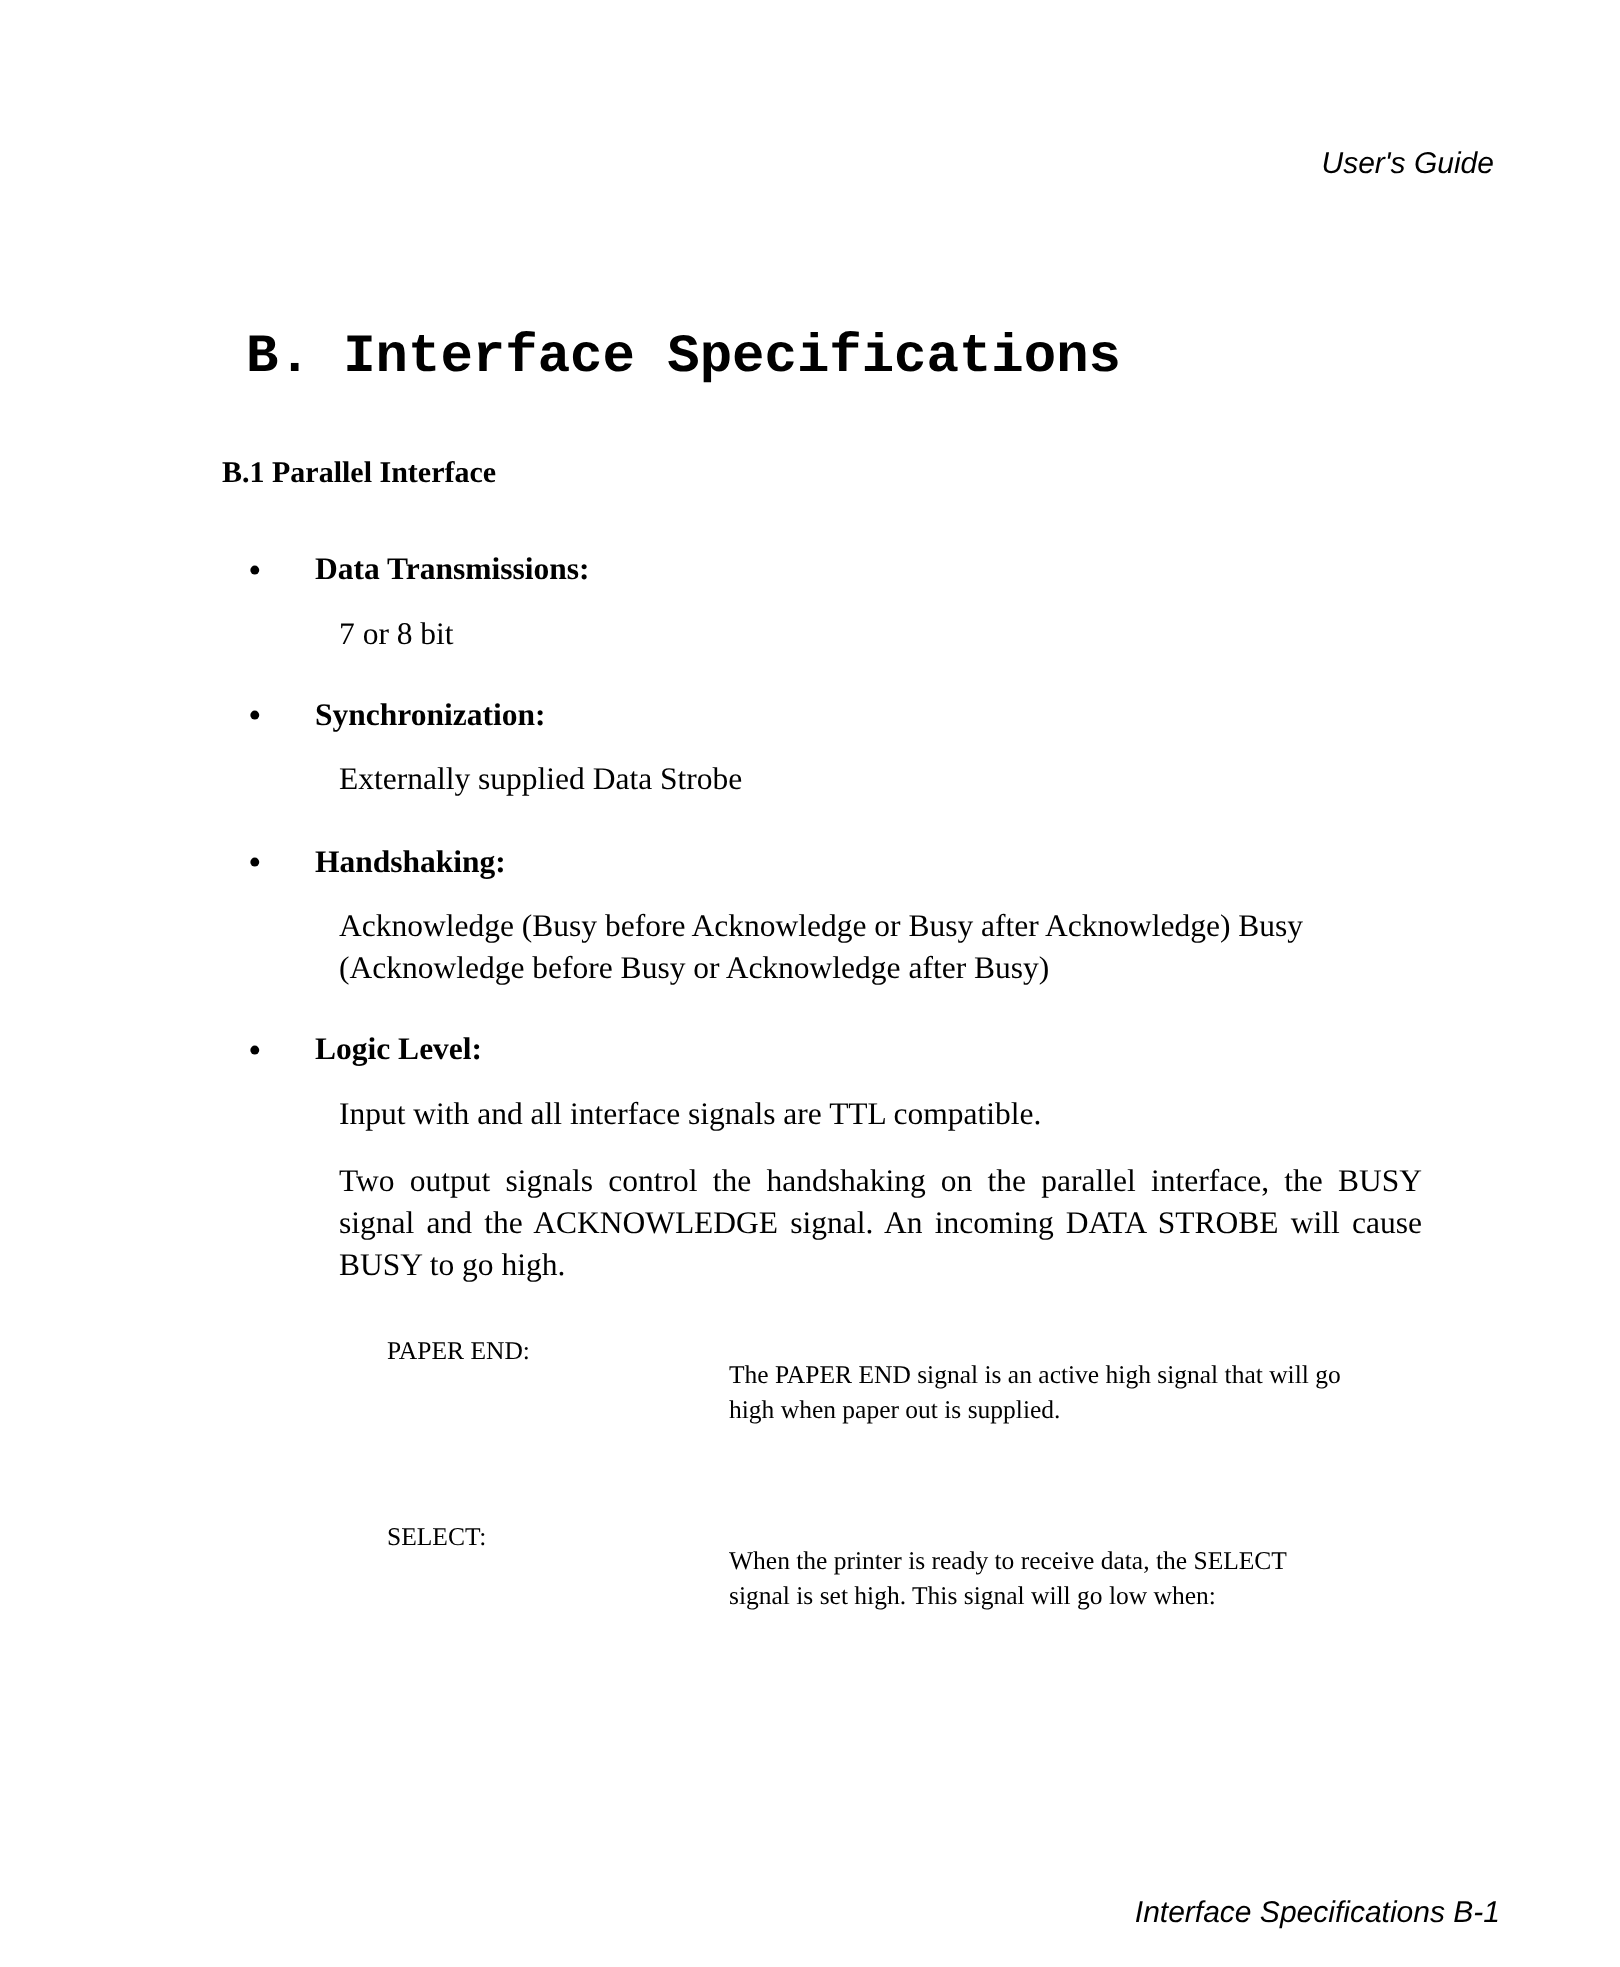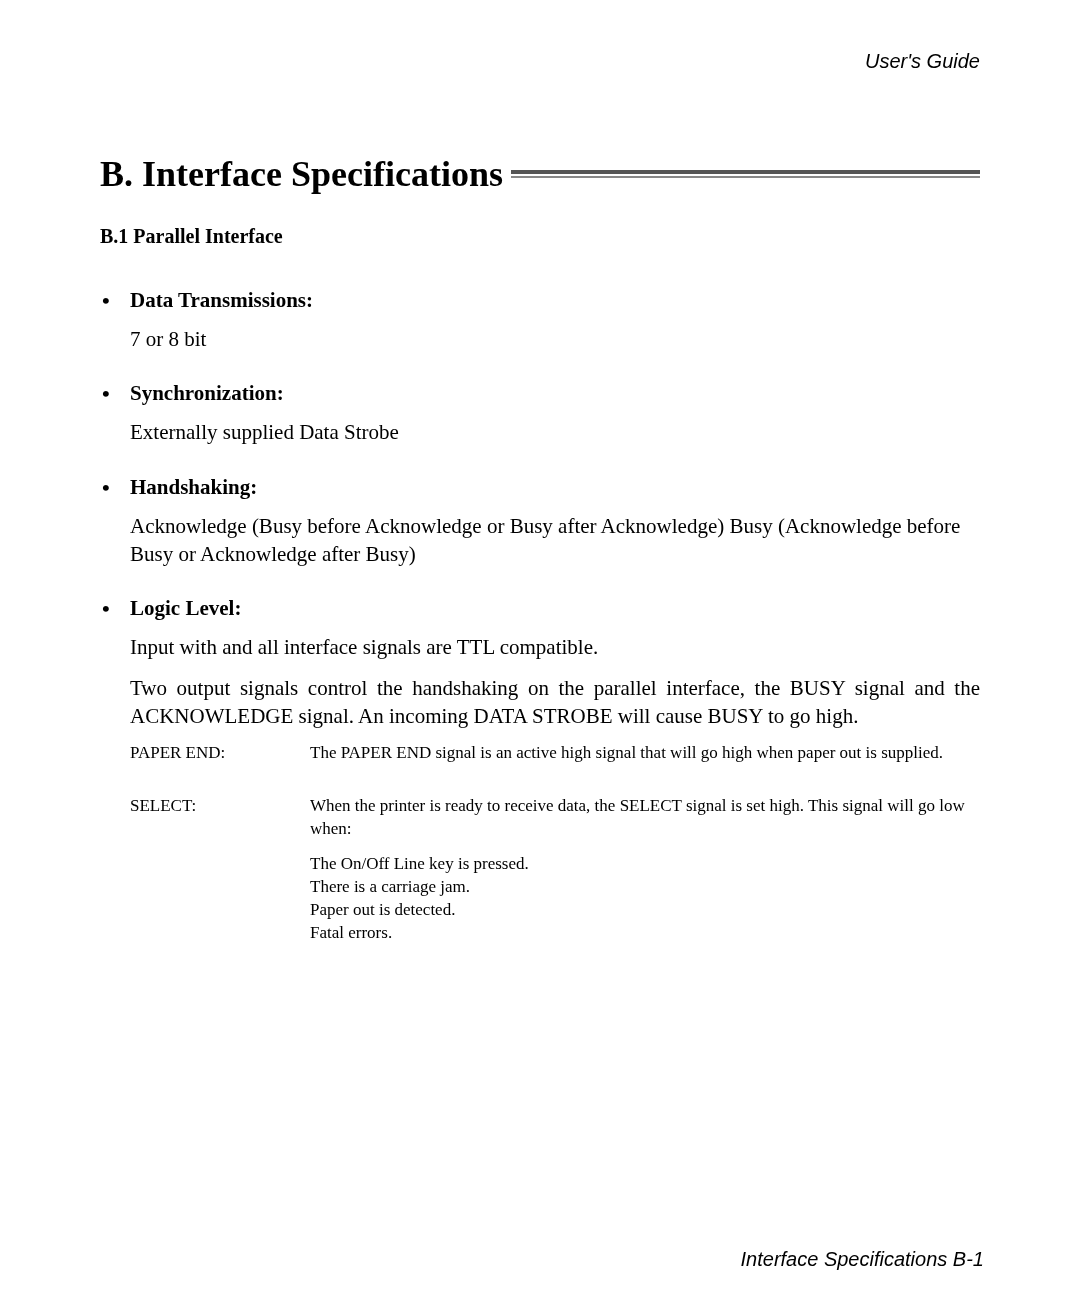--- a/index.html
+++ b/index.html
@@ -1,15 +1,15 @@
 <!DOCTYPE html>
 <html><head>
 <meta charset="utf-8">
 <style>
-  * { margin: 0; padding: 0; box-sizing: border-box; }
+  * { margin: 16px; padding: 0; box-sizing: border-box; }
   body {
     background: #fff;
     font-family: "Times New Roman", Times, serif;
     color: #000;
     width: 1080px;
     height: 1311px;
     padding: 50px 100px 40px 100px;
     position: relative;
   }
   .header-right {
@@ -19,21 +19,21 @@
     font-size: 20px;
     margin-bottom: 80px;
   }
   .title-row {
     display: flex;
     align-items: center;
     gap: 8px;
     margin-bottom: 30px;
   }
   .title-text {
-    font-family: Liberation Serif, serif;
+    font-family: Liberation Mono, monospace;
     font-weight: bold;
     font-size: 36px;
     white-space: nowrap;
   }
   .title-rule {
     flex: 1;
     height: 8px;
     display: flex;
     flex-direction: column;
     justify-content: space-between;
@@ -149,24 +149,20 @@
           <div class="signal-desc">
             <p>The PAPER END signal is an active high signal that will go high when paper out is supplied.</p>
           </div>
         </div>
 
 
         <div class="signal-row">
           <div class="signal-name">SELECT:</div>
           <div class="signal-desc">
             <p>When the printer is ready to receive data, the SELECT signal is set high. This signal will go low when:</p>
-            <p style="white-space:pre-line">The On/Off Line key is pressed.
-There is a carriage jam.
-Paper out is detected.
-Fatal errors.</p>
           </div>
         </div>
 
       </div>
     </div>
   </li>
 
 </ul>
 
 <div class="footer">Interface Specifications  B-1</div>

